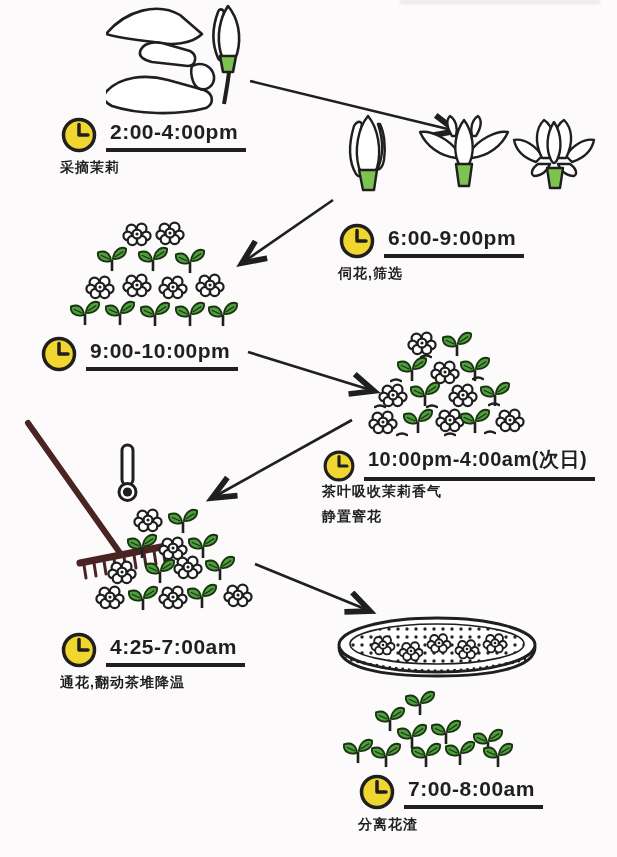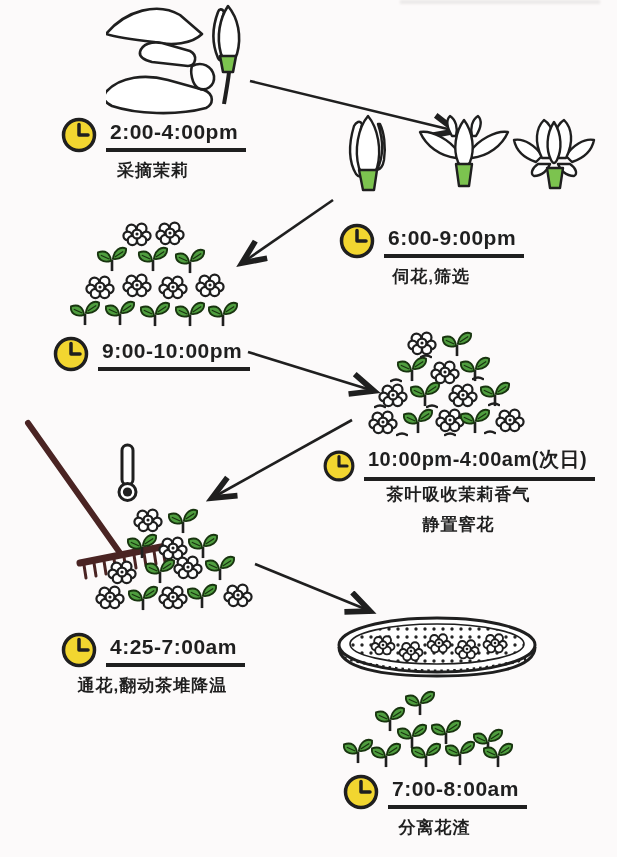--- a/index.html
+++ b/index.html
@@ -12,21 +12,21 @@
   .ill{position:absolute;}
   .step{position:absolute;}
   .step-head{display:flex;align-items:flex-end;}
   .clock{flex:0 0 auto;margin-right:8px;margin-bottom:-2px;}
   .time{
     font-weight:bold;font-size:21px;letter-spacing:.5px;
     border-bottom:4px solid #1f1f1f;padding:0 8px 4px 4px;white-space:nowrap;
   }
   .time.sm{font-size:20px;}
   .step-label{
-    text-align:center;font-weight:bold;font-size:17px;
+    text-align:left;font-weight:bold;font-size:14px;
     margin-top:7px;letter-spacing:1px;white-space:nowrap;
   }
   .step-label.l2{margin-top:2px;}
   #arrows{position:absolute;left:0;top:0;pointer-events:none;}
   #artifact{position:absolute;left:400px;top:0;width:200px;height:4px;
     background:#eceae9;filter:blur(1px);}
 </style>
 </head>
 <body>
 
@@ -228,21 +228,21 @@
     <div class="step-head">
       <svg class="clock" width="38" height="38" viewBox="0 0 38 38">
         <circle cx="19" cy="19" r="15.5" fill="#f2d630" stroke="#1f1f1f" stroke-width="3.5"></circle>
         <path d="M19 19 L19 8.5 M19 19 L28 19" stroke="#1f1f1f" stroke-width="3.5" stroke-linecap="round" fill="none"></path>
       </svg>
       <span class="time">6:00-9:00pm</span>
     </div>
     <div class="step-label">伺花,筛选</div>
   </div>
 
-  <div class="step" style="left:52px;top:335px">
+  <div class="step" style="left:40px;top:335px">
     <div class="step-head">
       <svg class="clock" width="38" height="38" viewBox="0 0 38 38">
         <circle cx="19" cy="19" r="15.5" fill="#f2d630" stroke="#1f1f1f" stroke-width="3.5"></circle>
         <path d="M19 19 L19 8.5 M19 19 L28 19" stroke="#1f1f1f" stroke-width="3.5" stroke-linecap="round" fill="none"></path>
       </svg>
       <span class="time">9:00-10:00pm</span>
     </div>
   </div>
 
   <div class="step" style="left:322px;top:446px">
@@ -261,21 +261,21 @@
     <div class="step-head">
       <svg class="clock" width="38" height="38" viewBox="0 0 38 38">
         <circle cx="19" cy="19" r="15.5" fill="#f2d630" stroke="#1f1f1f" stroke-width="3.5"></circle>
         <path d="M19 19 L19 8.5 M19 19 L28 19" stroke="#1f1f1f" stroke-width="3.5" stroke-linecap="round" fill="none"></path>
       </svg>
       <span class="time">4:25-7:00am</span>
     </div>
     <div class="step-label">通花,翻动茶堆降温</div>
   </div>
 
-  <div class="step" style="left:342px;top:773px">
+  <div class="step" style="left:358px;top:773px">
     <div class="step-head">
       <svg class="clock" width="38" height="38" viewBox="0 0 38 38">
         <circle cx="19" cy="19" r="15.5" fill="#f2d630" stroke="#1f1f1f" stroke-width="3.5"></circle>
         <path d="M19 19 L19 8.5 M19 19 L28 19" stroke="#1f1f1f" stroke-width="3.5" stroke-linecap="round" fill="none"></path>
       </svg>
       <span class="time">7:00-8:00am</span>
     </div>
     <div class="step-label">分离花渣</div>
   </div>
 

